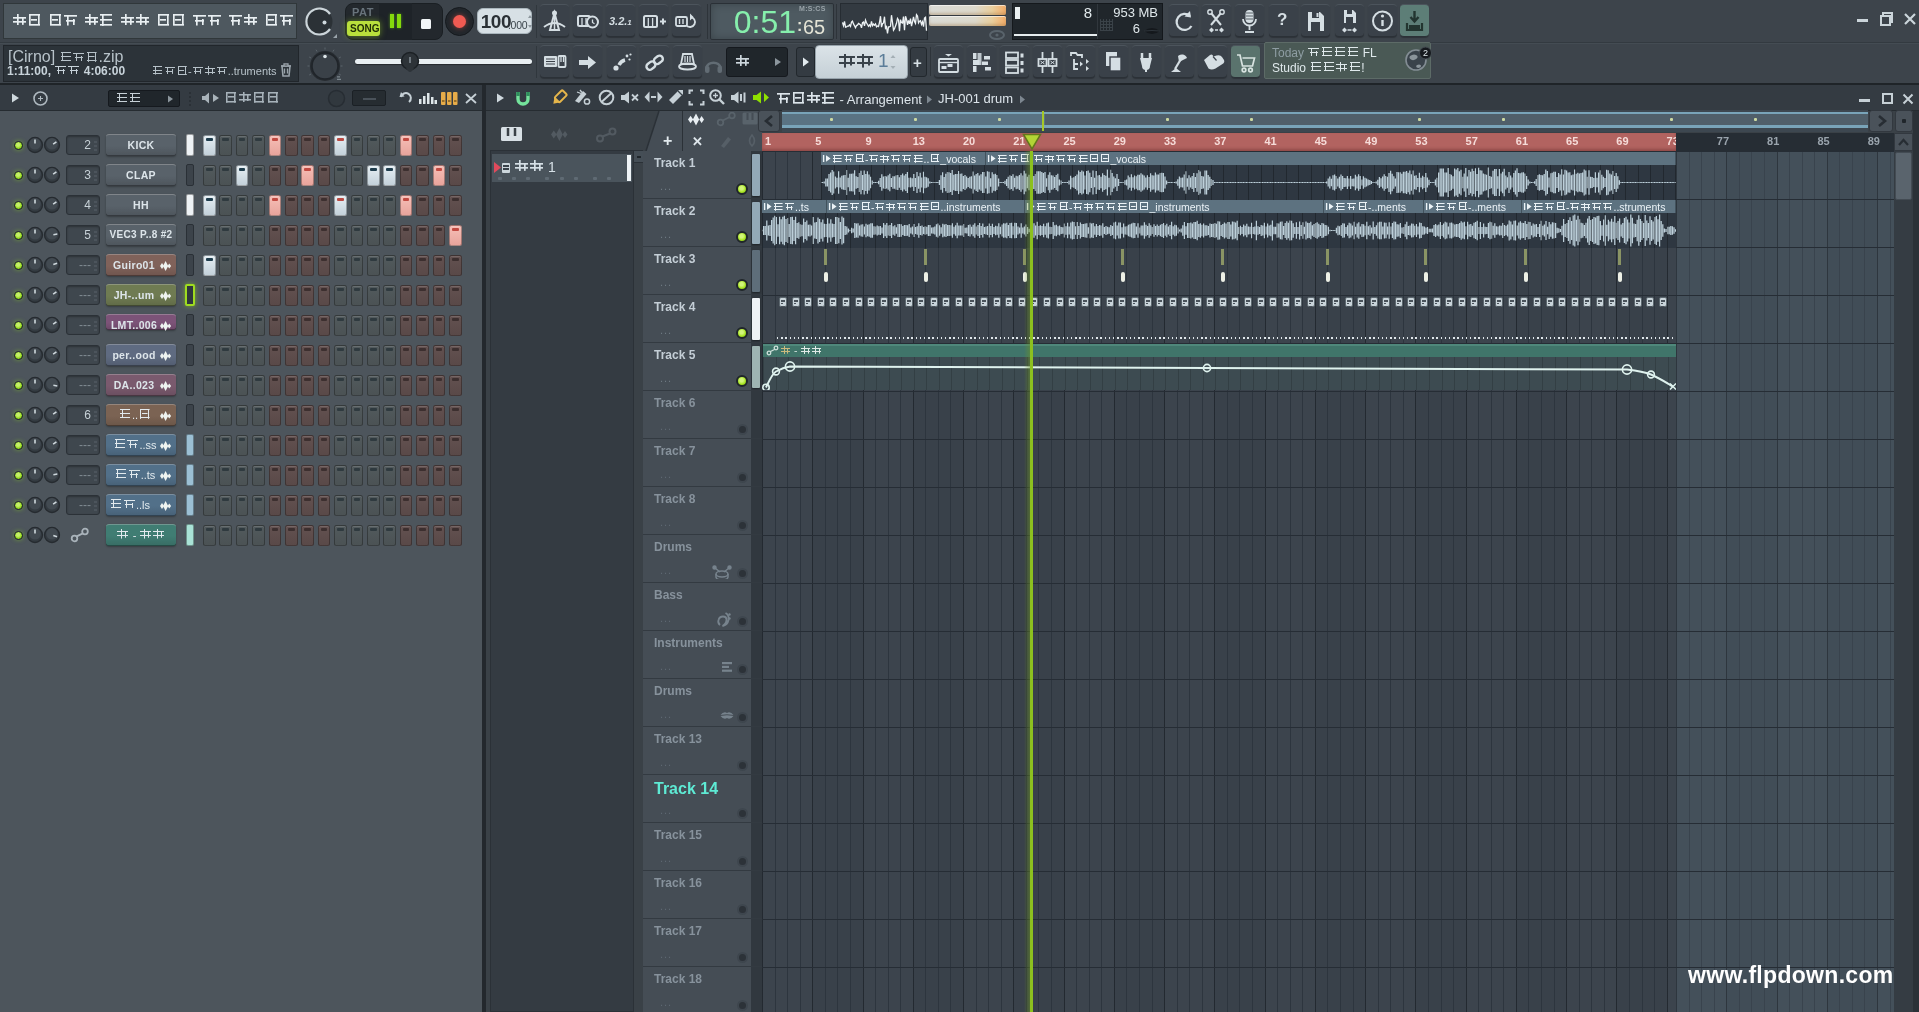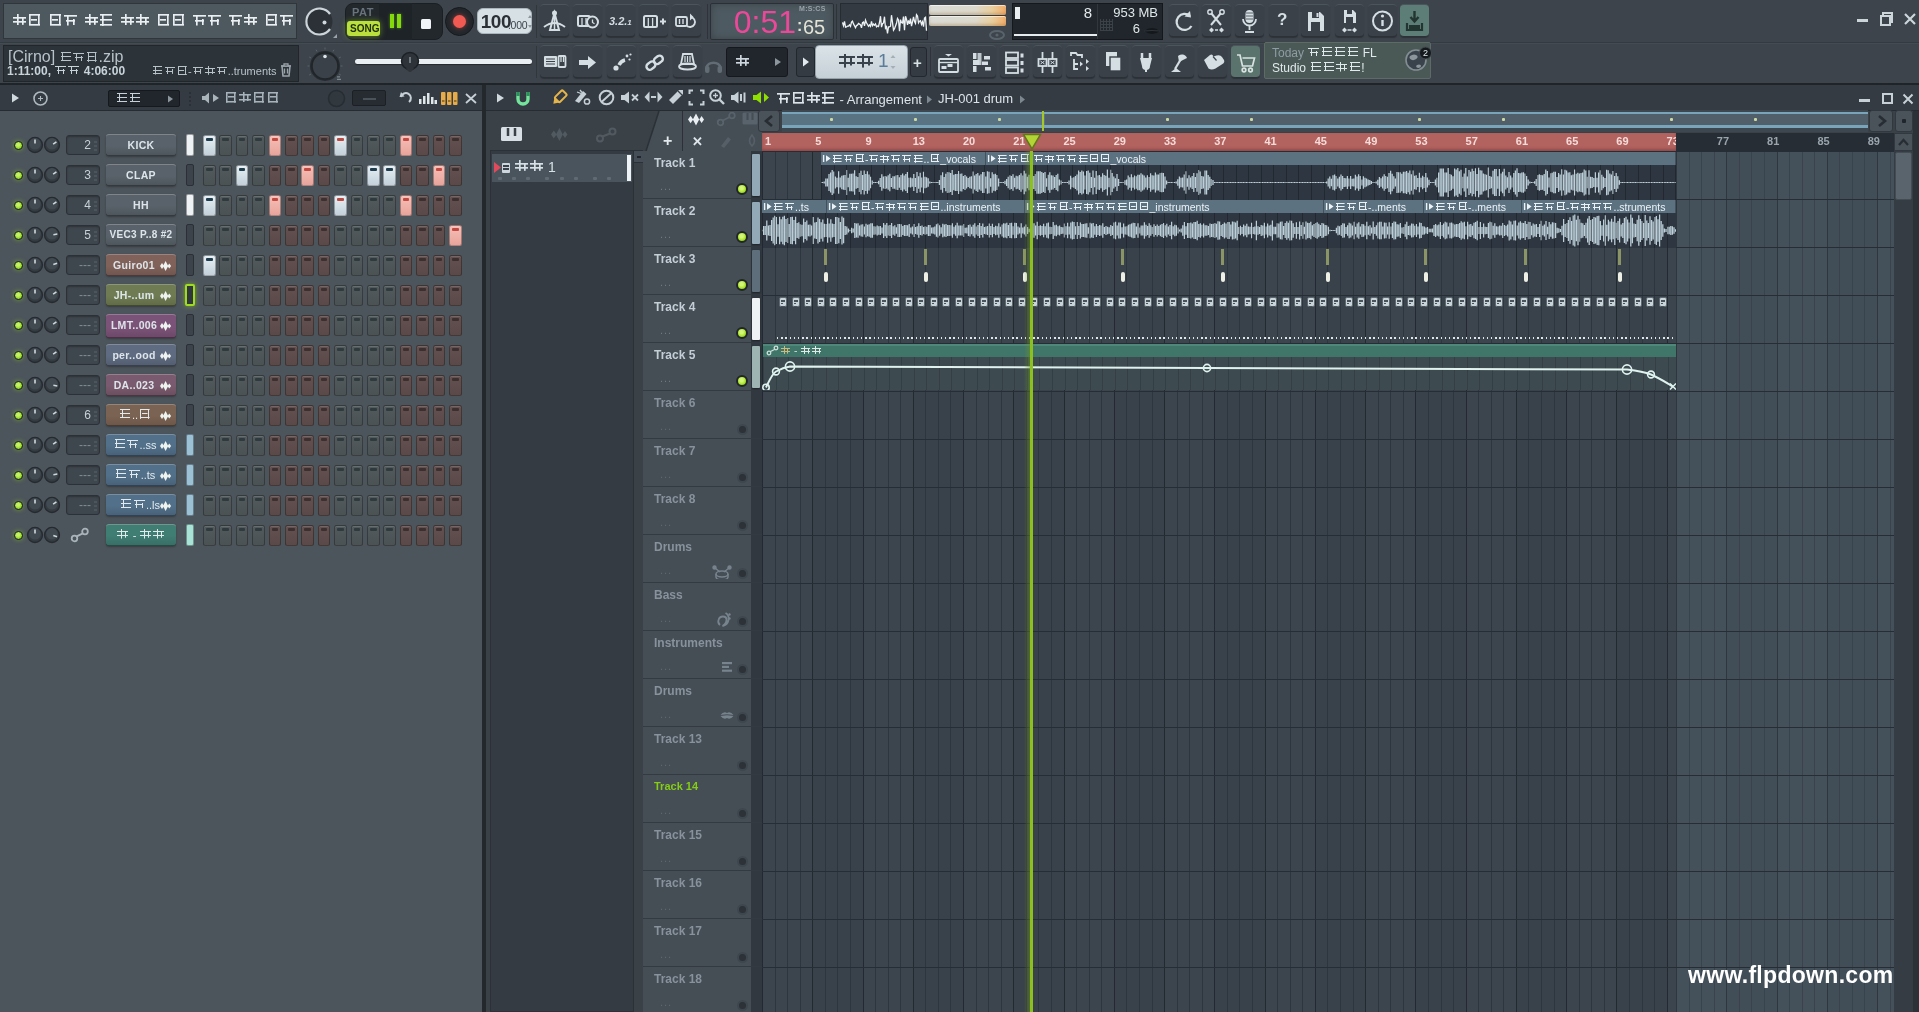--- a/index.html
+++ b/index.html
@@ -70,21 +70,21 @@
 <div class="a btn" style="left:672px;top:4px;width:29px;height:33px;">
     <svg style="position:absolute;left:0px;top:0px" width="29" height="33" viewBox="0 0 29 33">
       <rect x="4" y="12" width="11" height="9" rx="1.5" fill="none" stroke="#d5dee3" stroke-width="1.8"></rect>
       <path d="M7.5 14 v5 M11 14 v5" stroke="#d5dee3" stroke-width="1.4"></path>
       <path d="M18 12 a5 5 0 1 1 -4 8" fill="none" stroke="#d5dee3" stroke-width="1.8"></path>
       <path d="M18 8.5 l3.5 3.5 -3.5 3.5 Z" fill="#d5dee3"></path>
     </svg>
   </div>
 <div class="a" style="left:707px;top:4px;width:1px;height:35px;background:#2e343a"></div>
 <div class="a" style="left:710px;top:3px;width:124px;height:37px;background:#4e5a61;border-radius:2px;border:1px solid #2a3036;box-shadow:inset 0 0 8px rgba(0,0,0,.25)"></div>
-<div class="a" style="left:712px;top:4px;font-size:32px;color:#ec4899;white-space:nowrap;width:84px;text-align:right">0:51</div>
+<div class="a" style="left:712px;top:4px;font-size:32px;color:#86efac;white-space:nowrap;width:84px;text-align:right">0:51</div>
 <div class="a" style="left:797px;top:17px;font-size:16px;color:#e4e4d6;white-space:nowrap;font-weight:bold">:</div>
 <div class="a" style="left:803px;top:16px;font-size:20px;color:#e4e4d6;white-space:nowrap;">65</div>
 <div class="a" style="left:799px;top:5px;font-size:7px;color:#99a3a9;white-space:nowrap;font-weight:bold;letter-spacing:0.3px">M:S:CS</div>
 <div class="a" style="left:836px;top:4px;width:1px;height:35px;background:#2e343a"></div>
 <div class="a" style="left:840px;top:3px;width:88px;height:37px;background:#333a41;border:1px solid #262c32">
     <svg style="position:absolute;left:0px;top:0px" width="88" height="37" viewBox="0 0 88 37">
       <polyline points="1.5,18.4 2.5,21.7 3.5,17.4 4.5,23.2 5.5,22.8 6.5,22.2 7.5,22.2 8.5,20.8 9.5,22.4 10.5,18.2 11.5,17.2 12.5,19.9 13.5,21.7 14.5,23.7 15.5,21.4 16.5,21.1 17.5,19.4 18.5,20.1 19.5,20.8 20.5,23.9 21.5,18.7 22.5,18.0 23.5,21.8 24.5,16.2 25.5,18.7 26.5,20.5 27.5,22.2 28.5,20.8 29.5,22.3 30.5,17.5 31.5,21.6 32.5,20.1 33.5,21.3 34.5,19.9 35.5,22.8 36.5,22.0 37.5,22.5 38.5,18.5 39.5,12.2 40.5,23.1 41.5,19.7 42.5,18.9 43.5,12.7 44.5,24.2 45.5,22.8 46.5,29.4 47.5,22.9 48.5,22.8 49.5,22.2 50.5,11.2 51.5,18.7 52.5,26.2 53.5,24.7 54.5,22.0 55.5,19.3 56.5,14.4 57.5,15.9 58.5,27.2 59.5,15.6 60.5,18.6 61.5,19.0 62.5,12.6 63.5,26.3 64.5,12.2 65.5,15.2 66.5,20.9 67.5,16.3 68.5,19.9 69.5,14.6 70.5,22.2 71.5,17.8 72.5,12.8 73.5,17.5 74.5,19.4 75.5,10.7 76.5,12.0 77.5,18.9 78.5,17.2 79.5,16.7 80.5,20.5 81.5,17.9 82.5,22.6 83.5,14.0 84.5,13.3 85.5,26.7" fill="none" stroke="#edf2f4" stroke-width="1.3"></polyline>
     </svg>
   </div>
 <div class="a" style="left:929px;top:5px;width:77px;height:10px;border-radius:2px;background:linear-gradient(90deg,#dadbd6 0%,#dcd9cc 60%,#e9cf9e 82%,#f1b170 97%);box-shadow:inset 0 1px 0 rgba(255,255,255,.6), inset 0 -2px 3px rgba(150,110,60,.35)"></div>
@@ -851,21 +851,21 @@
 <svg class="a" style="left:43px;top:316px" width="18" height="18">
     <circle cx="9" cy="9" r="7.5" fill="#343b41"></circle>
     <circle cx="9" cy="9" r="7.5" fill="none" stroke="#262b30" stroke-width="1.3"></circle>
     <circle cx="9" cy="7.8" r="5.8" fill="#424a51"></circle>
     <path d="M9 3.6 v4" stroke="#cfd8dd" stroke-width="1.6" transform="rotate(55 9 9)"></path>
   </svg>
 <div class="a" style="left:66px;top:315px;width:34px;height:20px;background:#3f474e;border-radius:3px;border:1px solid #2b3137;box-shadow:inset 0 1px 2px rgba(0,0,0,.3)">
     <div style="position:absolute;right:8px;top:2px;font-size:12px;color:#828c94">---</div>
     <div style="position:absolute;right:2px;top:5px;width:3px;height:10px;background:repeating-linear-gradient(0deg,#4c545c 0 2px,transparent 2px 4px)"></div>
   </div>
-<div class="a" style="left:106px;top:314px;width:70px;height:24px;background:linear-gradient(180deg,#7c5378 0%,#7c5378 55%,rgba(0,0,0,0.12) 100%),linear-gradient(#7c5378,#7c5378);background-color:#7c5378;border-radius:3px;border-top:1px solid rgba(255,255,255,.28);border-bottom:1px solid rgba(0,0,0,.4);box-shadow:0 1px 2px rgba(0,0,0,.3)">
+<div class="a" style="left:106px;top:314px;width:70px;height:16px;background:linear-gradient(180deg,#7c5378 0%,#7c5378 55%,rgba(0,0,0,0.12) 100%),linear-gradient(#7c5378,#7c5378);background-color:#7c5378;border-radius:3px;border-top:1px solid rgba(255,255,255,.28);border-bottom:1px solid rgba(0,0,0,.4);box-shadow:0 1px 2px rgba(0,0,0,.3)">
     <div style="position:absolute;left:0;right:14px;top:4px;text-align:center;font-size:10.5px;font-weight:bold;color:#dde5ea;letter-spacing:0.3px">LMT..006</div>
     <svg style="position:absolute;right:3px;top:5px" width="16" height="12" viewBox="0 0 16 12">
       <g fill="#eef3f0">
         <path d="M3 6 l2 -3 2 3 -2 3 Z"></path>
         <path d="M6 6 l2.6 -5 2.6 5 -2.6 5 Z"></path>
         <path d="M10.5 6 l1.8 -2.6 1.8 2.6 -1.8 2.6 Z"></path>
       </g>
     </svg>
   </div>
 <div class="a" style="left:186px;top:314px;width:8px;height:22px;background:#3c434a;border:1px solid #2a3036;border-radius:2px"></div>
@@ -1308,21 +1308,21 @@
     <circle cx="9" cy="9" r="7.5" fill="#343b41"></circle>
     <circle cx="9" cy="9" r="7.5" fill="none" stroke="#262b30" stroke-width="1.3"></circle>
     <circle cx="9" cy="7.8" r="5.8" fill="#424a51"></circle>
     <path d="M9 3.6 v4" stroke="#cfd8dd" stroke-width="1.6" transform="rotate(55 9 9)"></path>
   </svg>
 <div class="a" style="left:66px;top:495px;width:34px;height:20px;background:#3f474e;border-radius:3px;border:1px solid #2b3137;box-shadow:inset 0 1px 2px rgba(0,0,0,.3)">
     <div style="position:absolute;right:8px;top:2px;font-size:12px;color:#828c94">---</div>
     <div style="position:absolute;right:2px;top:5px;width:3px;height:10px;background:repeating-linear-gradient(0deg,#4c545c 0 2px,transparent 2px 4px)"></div>
   </div>
 <div class="a" style="left:106px;top:494px;width:70px;height:22px;background:linear-gradient(180deg,#527089 0%,#527089 55%,rgba(0,0,0,0.12) 100%),linear-gradient(#527089,#527089);background-color:#527089;border-radius:3px;border-top:1px solid rgba(255,255,255,.28);border-bottom:1px solid rgba(0,0,0,.4);box-shadow:0 1px 2px rgba(0,0,0,.3)">
-    <div style="position:absolute;left:4px;right:16px;top:3px;text-align:right;font-size:11px;color:#e2eaee;white-space:nowrap"><i class="cg g1" style="width:12px;height:12px;"></i><i class="cg g2" style="width:12px;height:12px;"></i><span>..ls</span></div>
+    <div style="position:absolute;left:4px;right:16px;top:3px;text-align:left;font-size:11px;color:#e2eaee;white-space:nowrap"><i class="cg g1" style="width:12px;height:12px;"></i><i class="cg g2" style="width:12px;height:12px;"></i><span>..ls</span></div>
     <svg style="position:absolute;right:3px;top:5px" width="16" height="12" viewBox="0 0 16 12">
       <g fill="#eef3f0">
         <path d="M3 6 l2 -3 2 3 -2 3 Z"></path>
         <path d="M6 6 l2.6 -5 2.6 5 -2.6 5 Z"></path>
         <path d="M10.5 6 l1.8 -2.6 1.8 2.6 -1.8 2.6 Z"></path>
       </g>
     </svg>
   </div>
 <div class="a" style="left:186px;top:494px;width:8px;height:22px;background:#9cc0d4;border:1px solid rgba(0,0,0,.35);border-radius:2px"></div>
 <div class="a" style="left:203.0px;top:494.5px;width:12.6px;height:21px;background:linear-gradient(180deg,#525a5d,#4b5254);border-radius:2.5px;border:1px solid rgba(0,0,0,.3);box-shadow:inset 0 1px 0 rgba(255,255,255,.12)">
@@ -1694,21 +1694,21 @@
 <div class="a" style="left:737px;top:664px;width:11px;height:11px;background:#2c3238;border-radius:50%;border:2px solid #3e464e"></div>
 <div class="a" style="left:643px;top:678px;width:119px;height:1px;background:#333a41"></div>
 <div class="a" style="left:654px;top:684px;font-size:12px;color:#87929c;white-space:nowrap;font-weight:bold">Drums</div>
 <div class="a" style="left:660px;top:708px;font-size:11px;color:#5d6771;white-space:nowrap;letter-spacing:1px">...</div>
 <div class="a" style="left:737px;top:712px;width:11px;height:11px;background:#2c3238;border-radius:50%;border:2px solid #3e464e"></div>
 <div class="a" style="left:643px;top:726px;width:119px;height:1px;background:#333a41"></div>
 <div class="a" style="left:654px;top:732px;font-size:12px;color:#87929c;white-space:nowrap;font-weight:bold">Track 13</div>
 <div class="a" style="left:660px;top:756px;font-size:11px;color:#5d6771;white-space:nowrap;letter-spacing:1px">...</div>
 <div class="a" style="left:737px;top:760px;width:11px;height:11px;background:#2c3238;border-radius:50%;border:2px solid #3e464e"></div>
 <div class="a" style="left:643px;top:774px;width:119px;height:1px;background:#333a41"></div>
-<div class="a" style="left:654px;top:780px;font-size:11px;color:#84cc16;white-space:nowrap;font-weight:bold">Track 14</div>
+<div class="a" style="left:654px;top:780px;font-size:16px;color:#5eead4;white-space:nowrap;font-weight:bold">Track 14</div>
 <div class="a" style="left:660px;top:804px;font-size:11px;color:#5d6771;white-space:nowrap;letter-spacing:1px">...</div>
 <div class="a" style="left:737px;top:808px;width:11px;height:11px;background:#2c3238;border-radius:50%;border:2px solid #3e464e"></div>
 <div class="a" style="left:643px;top:822px;width:119px;height:1px;background:#333a41"></div>
 <div class="a" style="left:654px;top:828px;font-size:12px;color:#87929c;white-space:nowrap;font-weight:bold">Track 15</div>
 <div class="a" style="left:660px;top:852px;font-size:11px;color:#5d6771;white-space:nowrap;letter-spacing:1px">...</div>
 <div class="a" style="left:737px;top:856px;width:11px;height:11px;background:#2c3238;border-radius:50%;border:2px solid #3e464e"></div>
 <div class="a" style="left:643px;top:870px;width:119px;height:1px;background:#333a41"></div>
 <div class="a" style="left:654px;top:876px;font-size:12px;color:#87929c;white-space:nowrap;font-weight:bold">Track 16</div>
 <div class="a" style="left:660px;top:900px;font-size:11px;color:#5d6771;white-space:nowrap;letter-spacing:1px">...</div>
 <div class="a" style="left:737px;top:904px;width:11px;height:11px;background:#2c3238;border-radius:50%;border:2px solid #3e464e"></div>

